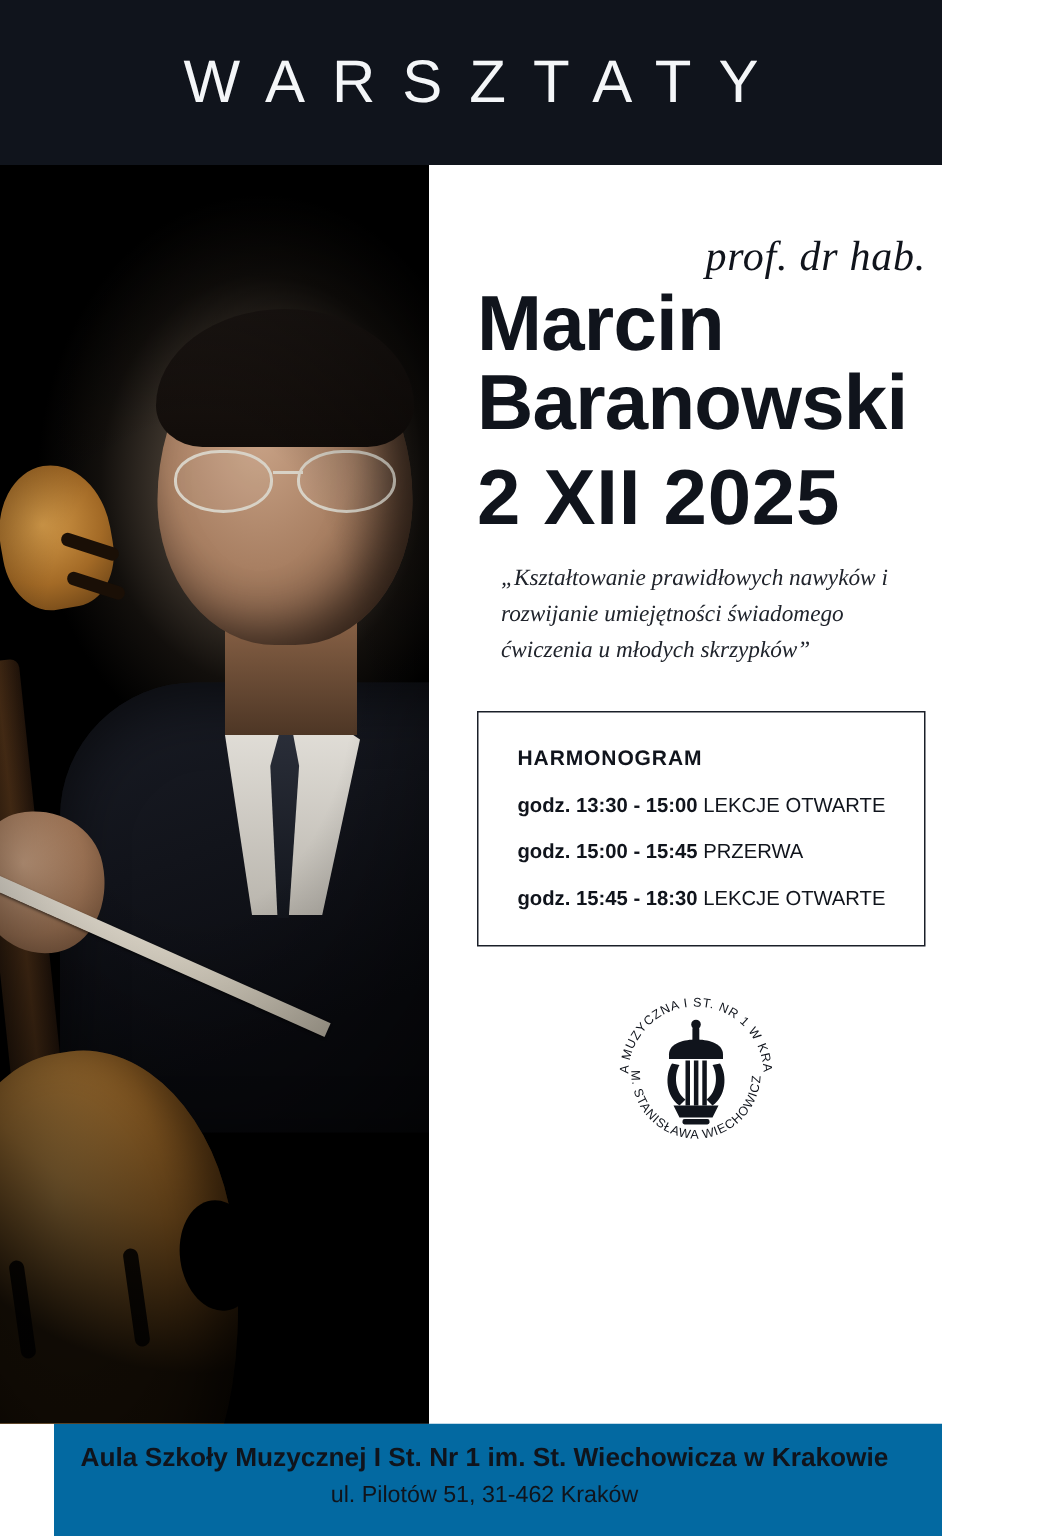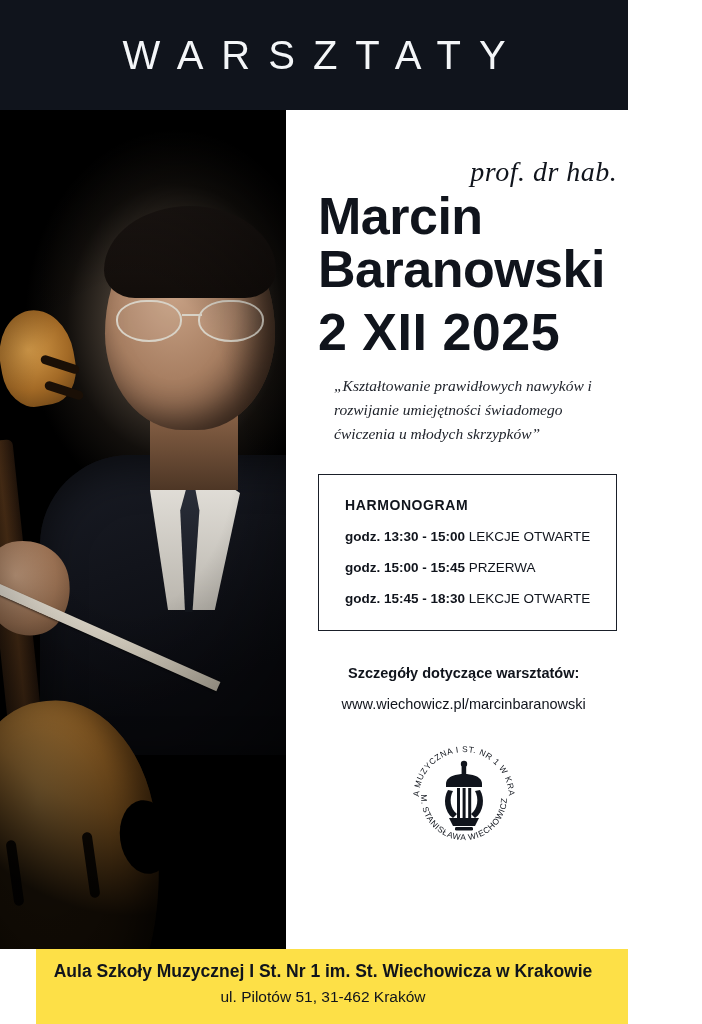--- a/index.html
+++ b/index.html
@@ -223,21 +223,21 @@
   
   .logo-wrap{
     display:flex;justify-content:center;align-items:center;
     margin:26px 0 0 0;padding-right:8px;
   }
   .logo{position:relative;width:118px;height:118px;}
   .logo svg{display:block;}
   
   .footer{
     flex:0 0 auto;
-    background:#fde047;
+    background:#0369a1;
     padding:12px 28px 18px 10px;
     text-align:center;
     box-sizing:border-box;
     margin-left:36px;
   }
   .footer .f1{
     font-size:17.5px;font-weight:bold;color:#10141c;margin:0 0 6px 0;
   }
   .footer .f2{
     font-size:15.5px;color:#10141c;margin:0;
@@ -304,24 +304,20 @@
         <div class="sched-row">
           <b>godz. 15:00 - 15:45</b>
           <span>PRZERWA</span>
         </div>
         <div class="sched-row">
           <b>godz. 15:45 - 18:30</b>
           <span>LEKCJE OTWARTE</span>
         </div>
       </div>
 
-      <div class="details">
-        <p class="d1">Szczegóły dotyczące warsztatów:</p>
-        <p class="d2">www.wiechowicz.pl/marcinbaranowski</p>
-      </div>
 
       <div class="logo-wrap">
         <div class="logo">
           <svg width="118" height="118" viewBox="0 0 118 118" xmlns="http://www.w3.org/2000/svg" aria-hidden="true">
             <defs>
               <path id="arcTop" d="M 14,59 A 45,45 0 0 1 104,59" fill="none"></path>
               <path id="arcBottom" d="M 16,59 A 43,43 0 0 0 102,59" fill="none"></path>
             </defs>
             <text font-family="Liberation Sans, sans-serif" font-size="8.4" fill="#10141c" letter-spacing="0.6">
               <textPath href="#arcTop" startOffset="50%" text-anchor="middle">SZKOŁA MUZYCZNA I ST. NR 1 W KRAKOWIE</textPath>

